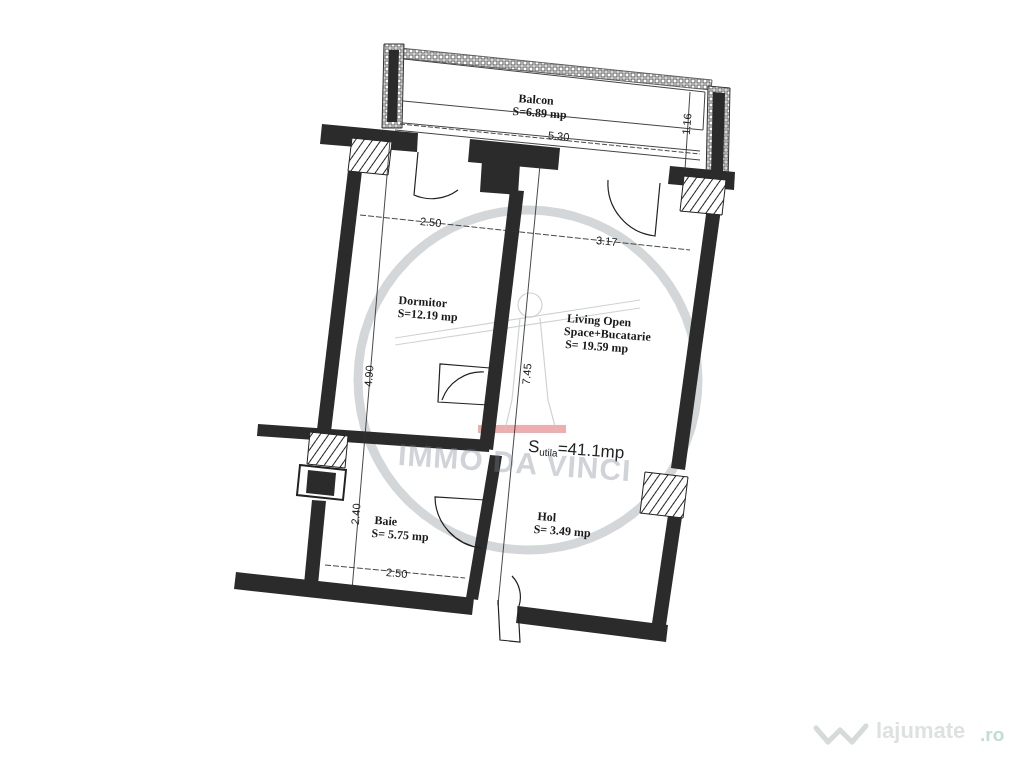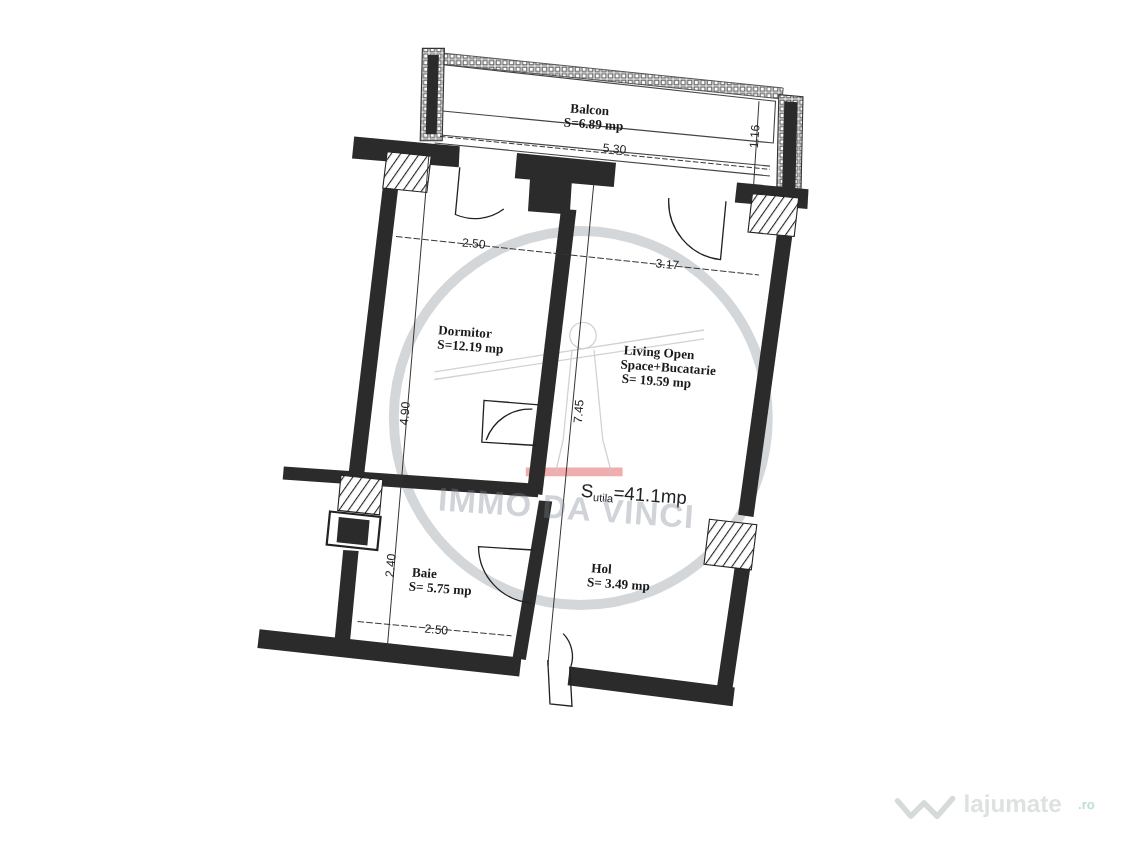--- a/index.html
+++ b/index.html
@@ -147,14 +147,14 @@
   <span>S</span><sub>utila</sub><span>=41.1mp</span>
 </div>
 
 <div class="wm" style="left:398px; top:446px; transform:rotate(4deg);">IMMO DA VINCI</div>
 
 <div style="position:absolute; left:812px; top:718px;">
   <svg width="60" height="30" viewBox="0 0 60 30" style="position:absolute; left:0; top:2px;">
     <path d="M4 8 L16 22 L28 10 L40 22 L54 6" fill="none" stroke="#d6dada" stroke-width="5" stroke-linejoin="round" stroke-linecap="round"></path>
   </svg>
   <span class="site" style="left:64px; top:0;">lajumate</span>
-  <span class="site" style="left:168px; top:6px; font-size:12px; color:rgba(150,200,180,0.6);">.ro</span>
+  <span class="site" style="left:168px; top:6px; font-size:19px; color:rgba(150,200,180,0.6);">.ro</span>
 </div>
 
 </body></html>

